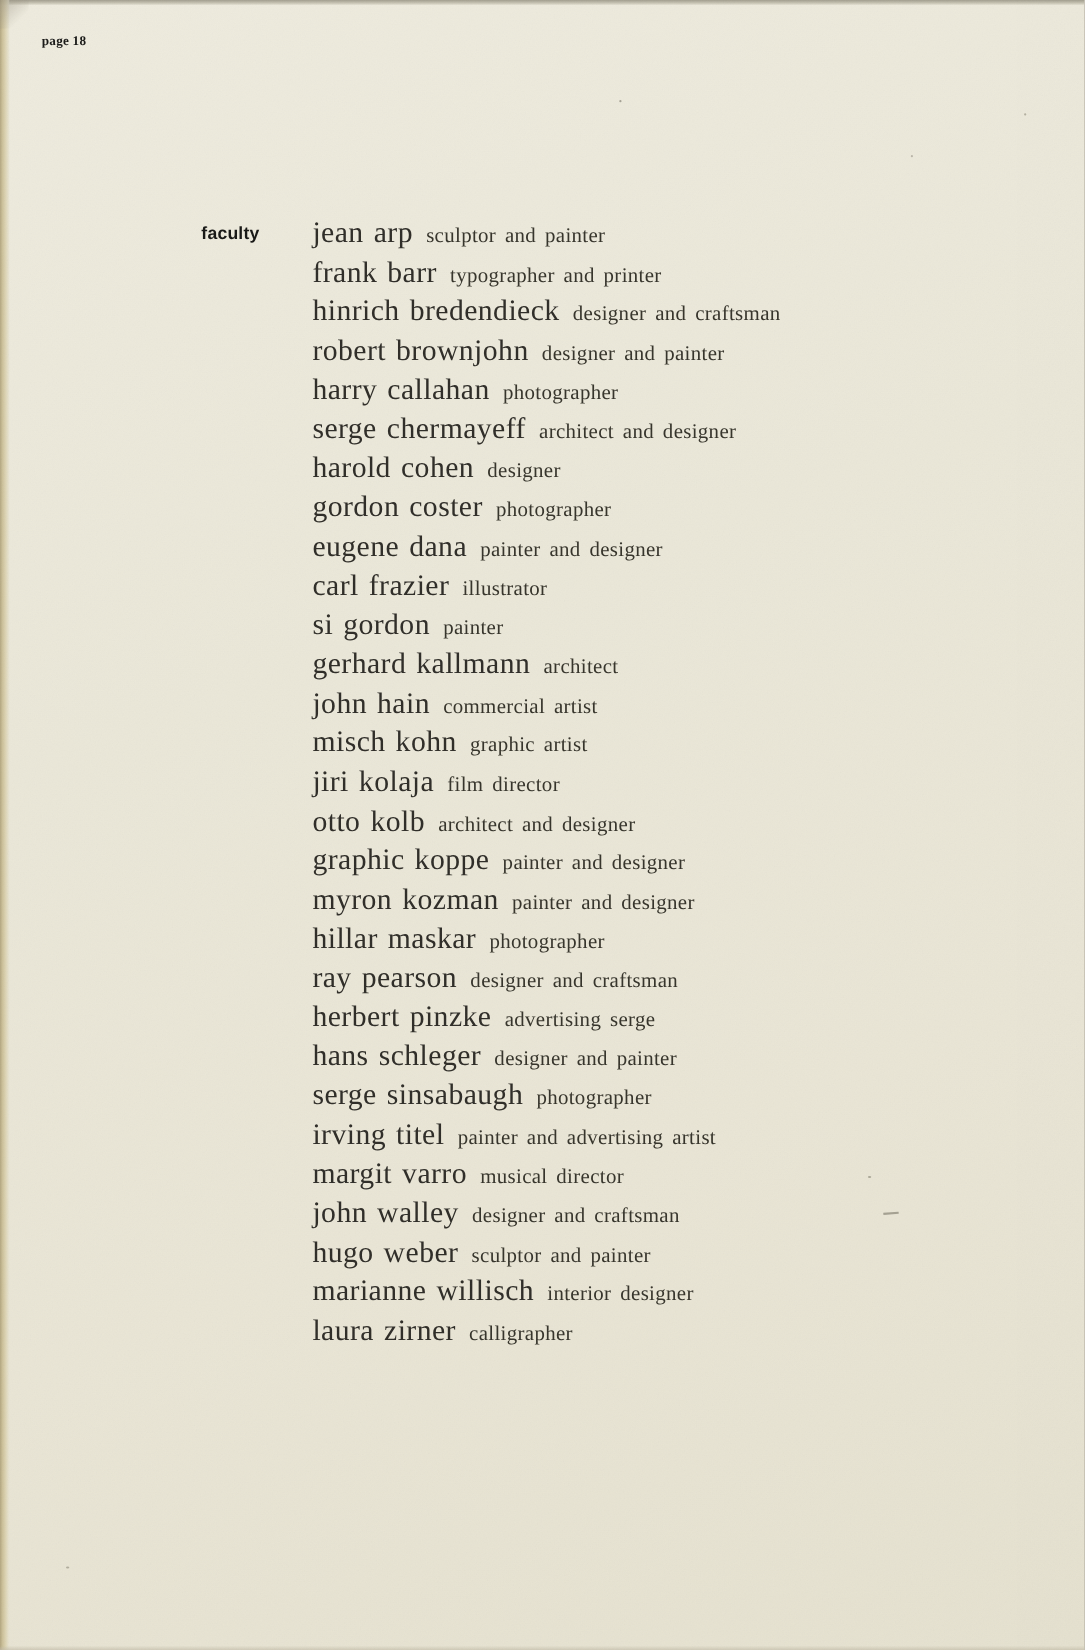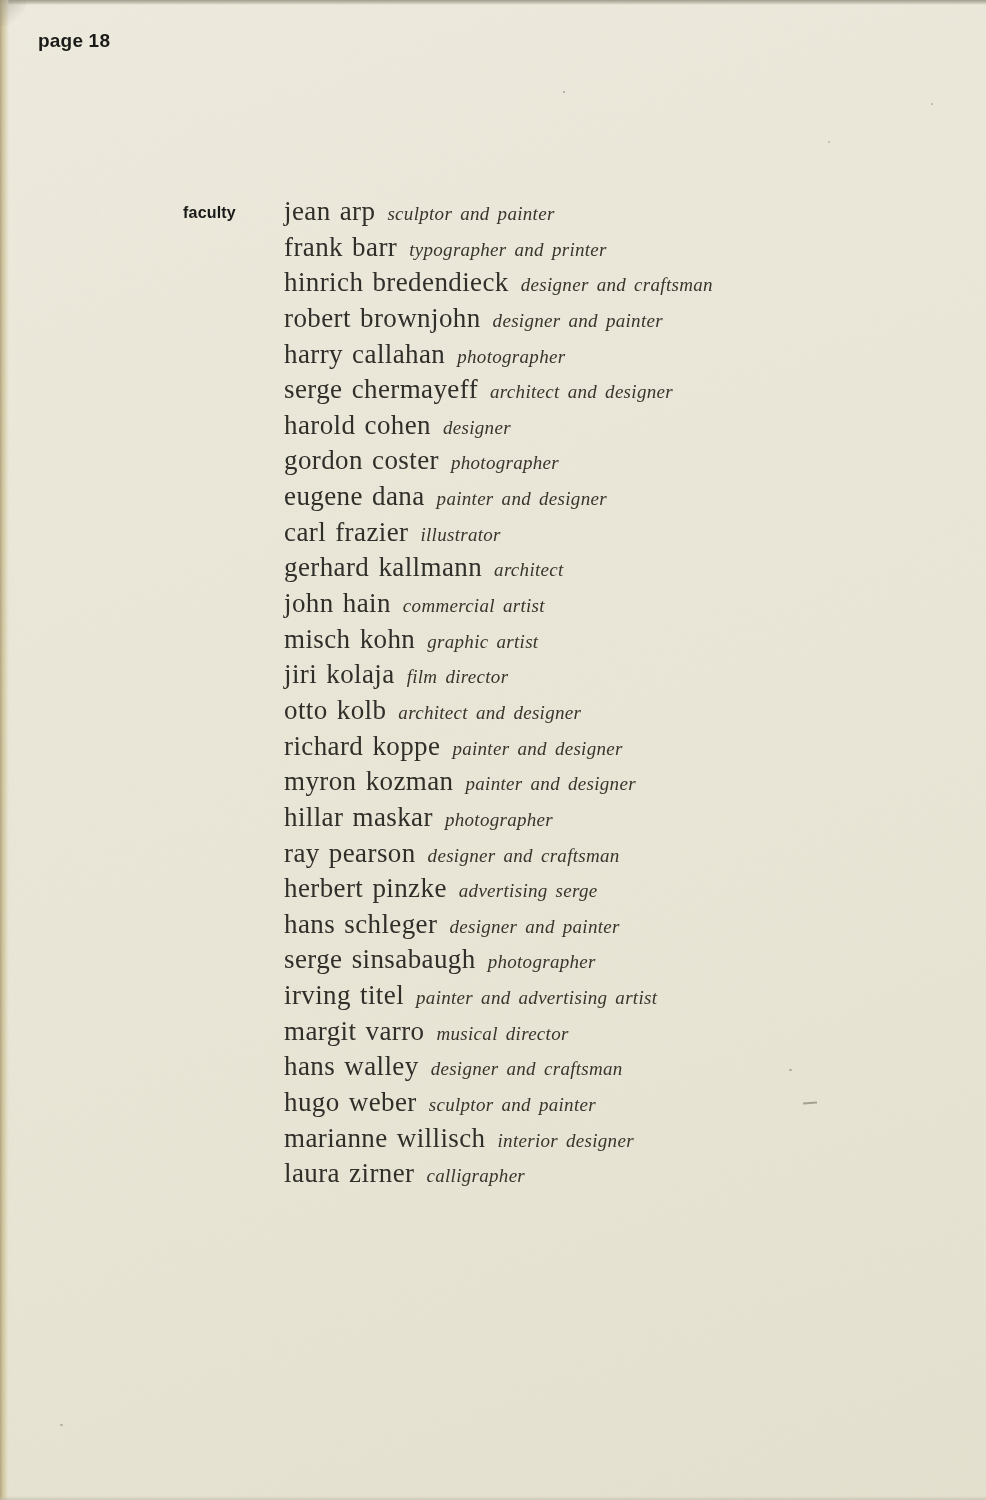--- a/index.html
+++ b/index.html
@@ -42,23 +42,23 @@
     position: absolute;
     left: 0; right: 0; bottom: 0;
     height: 4px;
     background: linear-gradient(0deg, #c3bda9 0%, rgba(233,230,216,0) 100%);
     opacity: .7;
   }
   .page-number {
     position: absolute;
     left: 38px;
     top: 30px;
-    font-family: Liberation Sans, sans-serif;
+    font-family: Liberation Serif, serif;
     font-weight: 700;
-    font-size: 19px;
+    font-size: 12px;
     letter-spacing: 0.2px;
     color: #171715;
   }
   .faculty-label {
     position: absolute;
     left: 183px;
     top: 204px;
     font-family: "Liberation Sans", sans-serif;
     font-weight: 700;
     font-size: 16px;
@@ -77,21 +77,20 @@
     align-items: baseline;
     white-space: nowrap;
   }
   .name {
     font-size: 27px;
     letter-spacing: 0.4px;
     word-spacing: 2px;
     color: #2d2b26;
   }
   .role {
-    font-style: italic;
     font-size: 19px;
     letter-spacing: 0.3px;
     word-spacing: 3px;
     margin-left: 12px;
     color: #343229;
   }
   
   .speck {
     position: absolute;
     background: #5e5a4c;
@@ -177,20 +176,24 @@
       <div class="row">
         <span class="name">eugene dana</span>
         <span class="role">painter and designer</span>
       </div>
 
       <div class="row">
         <span class="name">carl frazier</span>
         <span class="role">illustrator</span>
       </div>
 
+      <div class="row">
+        <span class="name">si gordon</span>
+        <span class="role">painter</span>
+      </div>
 
       <div class="row">
         <span class="name">gerhard kallmann</span>
         <span class="role">architect</span>
       </div>
 
       <div class="row">
         <span class="name">john hain</span>
         <span class="role">commercial artist</span>
       </div>
@@ -204,21 +207,21 @@
         <span class="name">jiri kolaja</span>
         <span class="role">film director</span>
       </div>
 
       <div class="row">
         <span class="name">otto kolb</span>
         <span class="role">architect and designer</span>
       </div>
 
       <div class="row">
-        <span class="name">richard koppe</span>
+        <span class="name">graphic koppe</span>
         <span class="role">painter and designer</span>
       </div>
 
       <div class="row">
         <span class="name">myron kozman</span>
         <span class="role">painter and designer</span>
       </div>
 
       <div class="row">
         <span class="name">hillar maskar</span>
@@ -249,21 +252,21 @@
         <span class="name">irving titel</span>
         <span class="role">painter and advertising artist</span>
       </div>
 
       <div class="row">
         <span class="name">margit varro</span>
         <span class="role">musical director</span>
       </div>
 
       <div class="row">
-        <span class="name">hans walley</span>
+        <span class="name">john walley</span>
         <span class="role">designer and craftsman</span>
       </div>
 
       <div class="row">
         <span class="name">hugo weber</span>
         <span class="role">sculptor and painter</span>
       </div>
 
       <div class="row">
         <span class="name">marianne willisch</span>

